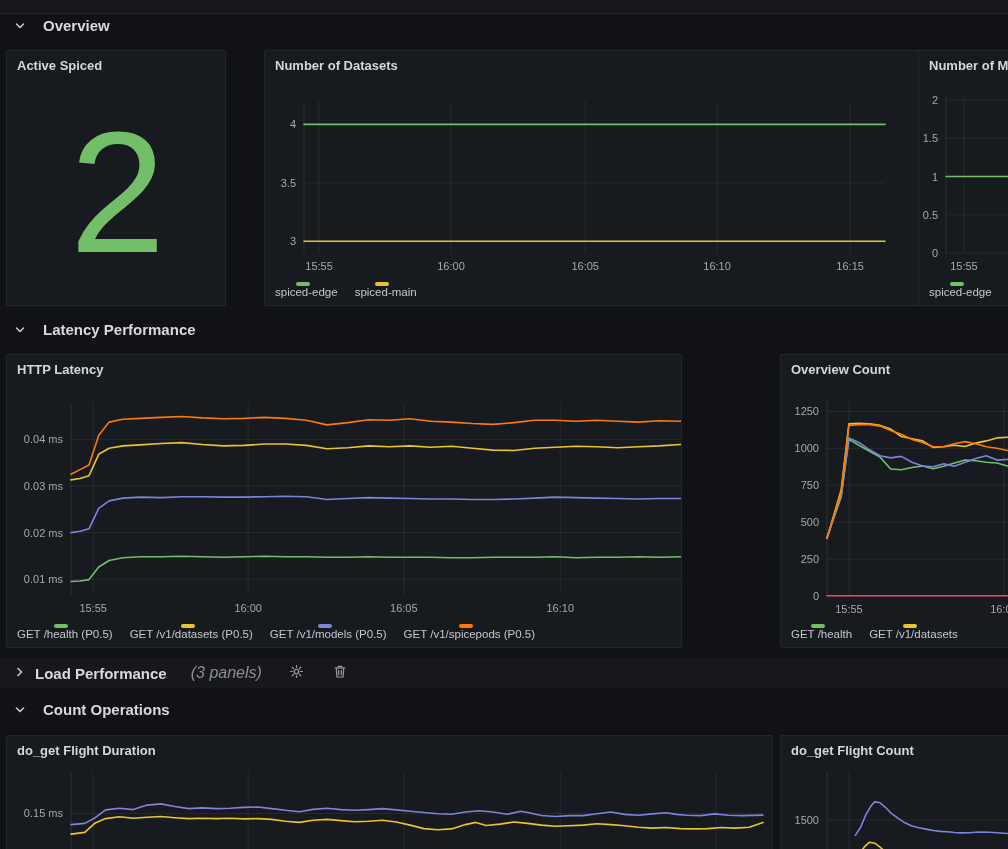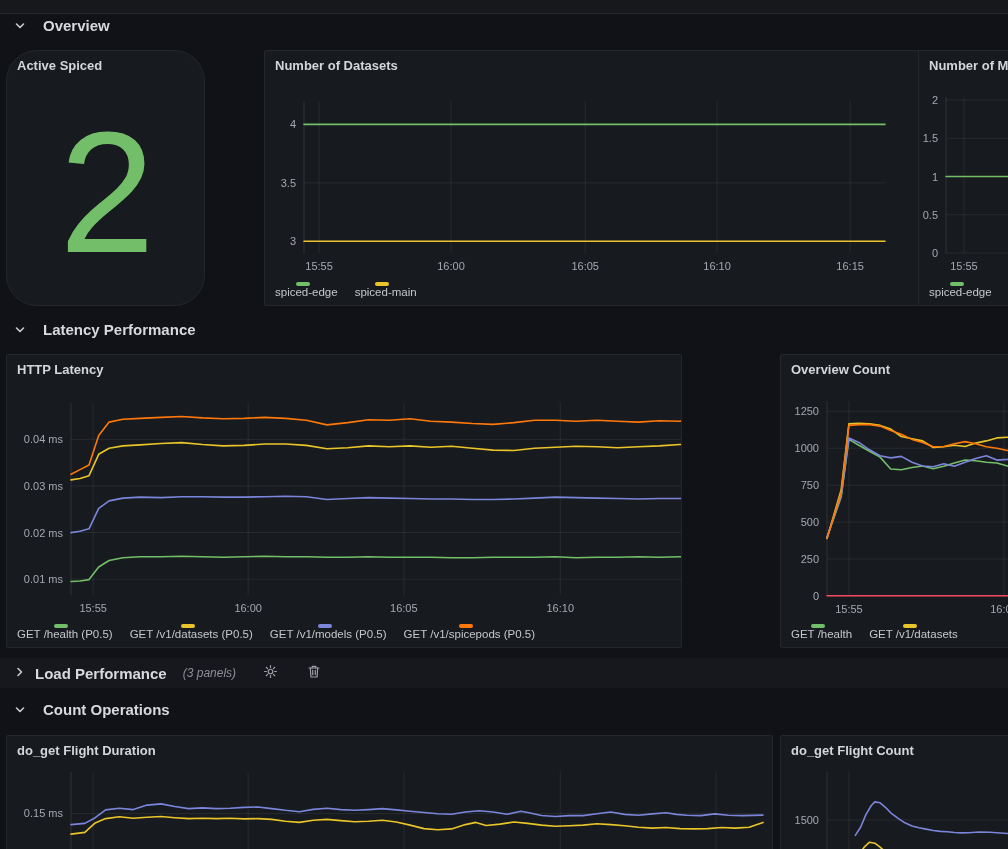--- a/index.html
+++ b/index.html
@@ -13,25 +13,25 @@
   .section-header{position:absolute;left:14px;display:flex;align-items:center;gap:17px;color:#d8d9dd;font-size:15px;font-weight:700;cursor:pointer;}
   .section-header .chev{display:flex;align-items:center;}
   #sec-overview{top:17px;}
   #sec-latency{top:321px;}
   #sec-flight{top:701px;}
   .row-collapsed{
     position:absolute;left:0;top:658px;width:1008px;height:30px;background:#16181d;
     display:flex;align-items:center;padding-left:14px;box-sizing:border-box;gap:9px;cursor:pointer;
   }
   .row-collapsed .row-label{color:#d8d9dd;font-size:15px;font-weight:700;}
-  .row-collapsed .row-count{color:#8d8f96;font-size:12px;font-style:italic;margin-left:7px;}
+  .row-collapsed .row-count{color:#8d8f96;font-size:16px;font-style:italic;margin-left:15px;}
   .icon-btn{background:none;border:none;padding:2px;margin-left:16px;cursor:pointer;display:flex;align-items:center;color:#9b9da4;}
   .panel{position:absolute;background:#171a1e;border:1px solid #24262c;border-radius:2px;box-sizing:border-box;overflow:hidden;}
   .panel-title{position:absolute;top:7px;left:10px;font-size:13px;font-weight:700;color:#d5d6dc;white-space:nowrap;cursor:pointer;z-index:3;}
-  #p-active{left:6px;top:50px;width:199px;height:256px;border-radius:31px;}
+  #p-active{left:6px;top:50px;width:220px;height:256px;}
   #p-datasets{left:264px;top:50px;width:708px;height:256px;}
   #p-models{left:918px;top:50px;width:300px;height:256px;}
   #p-latency{left:6px;top:354px;width:676px;height:294px;}
   #p-opcount{left:780px;top:354px;width:410px;height:294px;}
   #p-flightdur{left:6px;top:735px;width:767px;height:200px;}
   #p-flightcnt{left:780px;top:735px;width:410px;height:200px;}
   .stat-wrap{position:absolute;left:0;top:28px;right:0;bottom:0;display:flex;align-items:center;justify-content:center;}
   .stat-value{font-size:172px;line-height:1;font-weight:500;color:#73BF69;letter-spacing:-3px;}
   .chart-wrap{position:absolute;inset:0;}
   .chart-wrap svg{position:absolute;left:0;top:0;display:block;}

